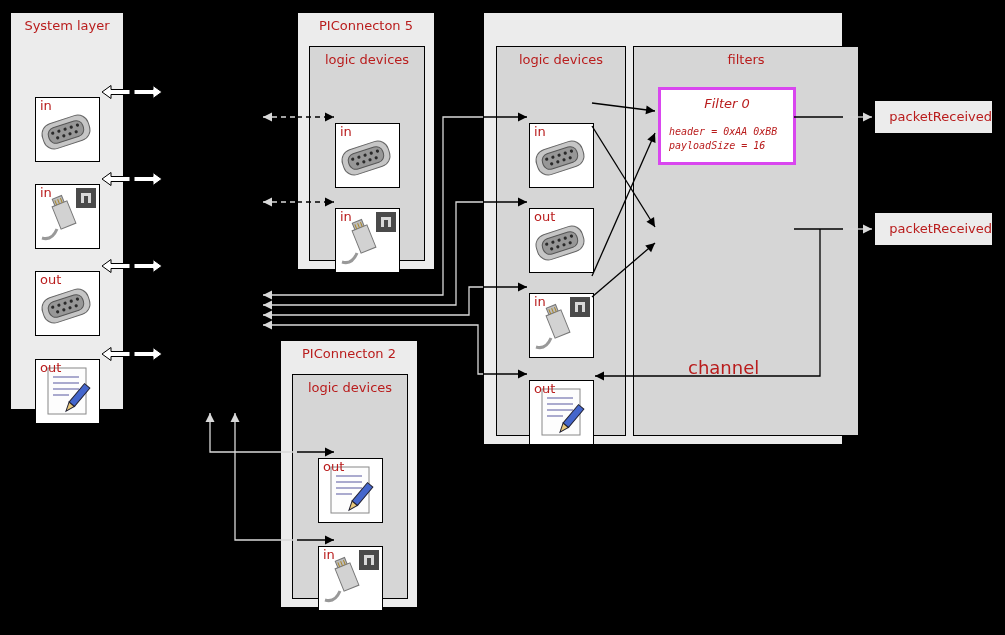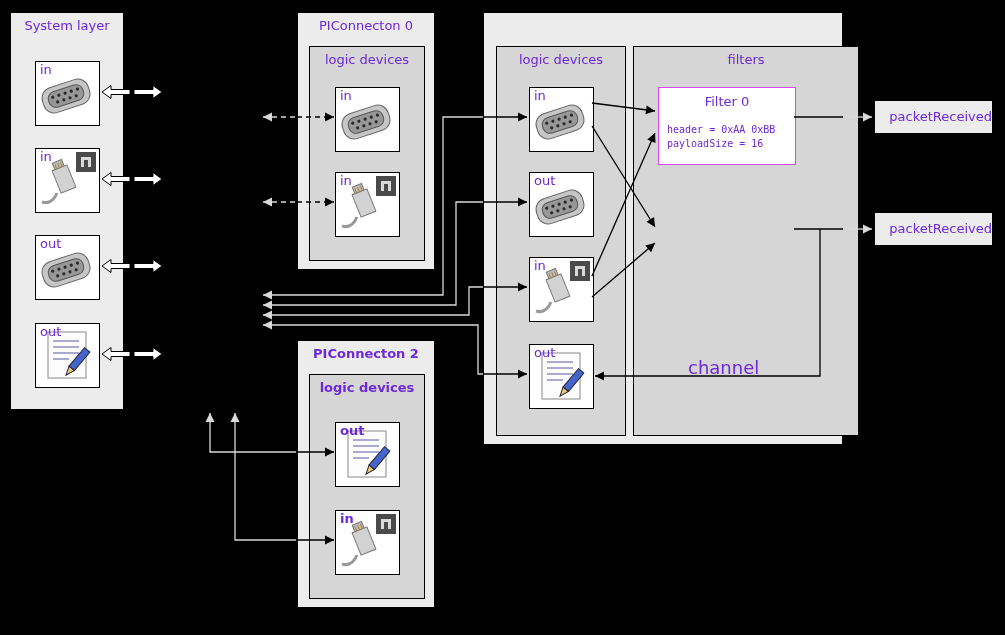--- a/index.html
+++ b/index.html
@@ -1,28 +1,28 @@
 <!DOCTYPE html>
 <html><head>
 <meta charset="utf-8">
 <style>
   html,body{margin:0;padding:0;background:#000;}
   .canvas{position:relative;width:1005px;height:635px;background:#000;overflow:hidden;
-          font-family:"DejaVu Sans","Liberation Sans",sans-serif;color:#6d28d9;}
+          font-family:"DejaVu Sans","Liberation Sans",sans-serif;color:#b91c1c;}
   .panel{position:absolute;background:#ececec;border:1px solid #000;box-sizing:border-box;}
   .inner{position:absolute;background:#d6d6d6;border:1px solid #000;box-sizing:border-box;}
   .panel-title,.inner-title{position:absolute;top:5px;left:0;right:0;text-align:center;
           font-size:13px;white-space:nowrap;}
   .device{position:absolute;width:65px;height:65px;background:#fff;border:1px solid #000;
-          box-sizing:border-box;}
+          box-sizing:border-box;margin-top:36px;}
   .dev-label{position:absolute;top:1px;left:4px;font-size:13px;line-height:14px;}
   .dev-icon{position:absolute;left:0;top:0;width:63px;height:63px;}
   .pool-hatch{position:absolute;border:1px solid #000;box-sizing:border-box;
           background:repeating-linear-gradient(135deg,#ffffff 0px,#ffffff 6px,#000000 6px,#000000 7px);}
-  .filterbox{position:absolute;background:#fff;border:1px solid #d946ef;box-sizing:border-box;}
+  .filterbox{position:absolute;background:#fff;border:3px solid #d946ef;box-sizing:border-box;font-style:italic;}
   .filter-title{position:absolute;top:6px;left:0;right:0;text-align:center;font-size:13px;}
   .filter-param{position:absolute;left:8px;font-size:10px;font-family:"DejaVu Sans Mono","Liberation Mono",monospace;white-space:nowrap;}
   .eventbox{position:absolute;width:119px;height:34px;background:#ececec;border:1px solid #000;
           box-sizing:border-box;text-align:right;line-height:32px;font-size:13px;}
   .free-label{position:absolute;font-size:18px;}
   #connectors{position:absolute;left:0;top:0;width:1005px;height:635px;pointer-events:none;}
 </style>
 </head>
 <body>
 
@@ -88,21 +88,21 @@
      <rect x="36" y="22" width="7" height="24" fill="#4466cc" stroke="#223"></rect>
      <polygon points="36,46 43,46 39.5,55" fill="#e8c87a" stroke="#223"></polygon>
    </g>
         </svg>
       <span class="dev-label">out</span>
     </div>
   </div>
 
 
   <div class="panel" style="left:297px;top:12px;width:138px;height:258px;">
-    <div class="panel-title">PIConnecton 0</div>
+    <div class="panel-title">PIConnecton 5</div>
     <div class="inner" style="left:11px;top:33px;width:116px;height:215px;">
       <div class="inner-title">logic devices</div>
       <div class="device" style="left:25px;top:40px;">
         <svg class="dev-icon" viewBox="0 0 63 63">
             <g transform="translate(30,34) rotate(-18)">
    <rect x="-24" y="-13" width="48" height="26" rx="11" fill="#c6c6c6" stroke="#666"></rect>
    <rect x="-18" y="-8" width="36" height="16" rx="7" fill="#979797" stroke="#555"></rect>
    <circle cx="-13" cy="-3" r="1.6" fill="#2a2a2a"></circle>
               <circle cx="-6.5" cy="-3" r="1.6" fill="#2a2a2a"></circle>
    <circle cx="0" cy="-3" r="1.6" fill="#2a2a2a"></circle>
@@ -126,21 +126,21 @@
      <rect x="20" y="18" width="16" height="24" fill="#d2d2d2" stroke="#777"></rect>
      <path d="M25 18 v-5 M28 18 v-5 M31 18 v-5" stroke="#a8862b" stroke-width="1" fill="none"></path>
    </g>
    <path d="M21 44 Q 16 56 6 53" fill="none" stroke="#999" stroke-width="3"></path>
           </svg>
         <span class="dev-label">in</span>
       </div>
     </div>
   </div>
 
-  <div class="panel" style="left:297px;top:340px;width:138px;height:268px;font-weight:bold;">
+  <div class="panel" style="left:280px;top:340px;width:138px;height:268px;">
     <div class="panel-title">PIConnecton 2</div>
     <div class="inner" style="left:11px;top:33px;width:116px;height:225px;">
       <div class="inner-title">logic devices</div>
       <div class="device" style="left:25px;top:47px;">
         <svg class="dev-icon" viewBox="0 0 63 63">
             <rect x="12" y="8" width="38" height="46" fill="#fdfdfd" stroke="#888"></rect>
    <path d="M17 17 h26 M17 23 h26 M17 29 h26 M17 35 h16" stroke="#8f8fbf" stroke-width="1.5" fill="none"></path>
    <g transform="rotate(40 40 40)">
      <rect x="36" y="22" width="7" height="24" fill="#4466cc" stroke="#223"></rect>
      <polygon points="36,46 43,46 39.5,55" fill="#e8c87a" stroke="#223"></polygon>

